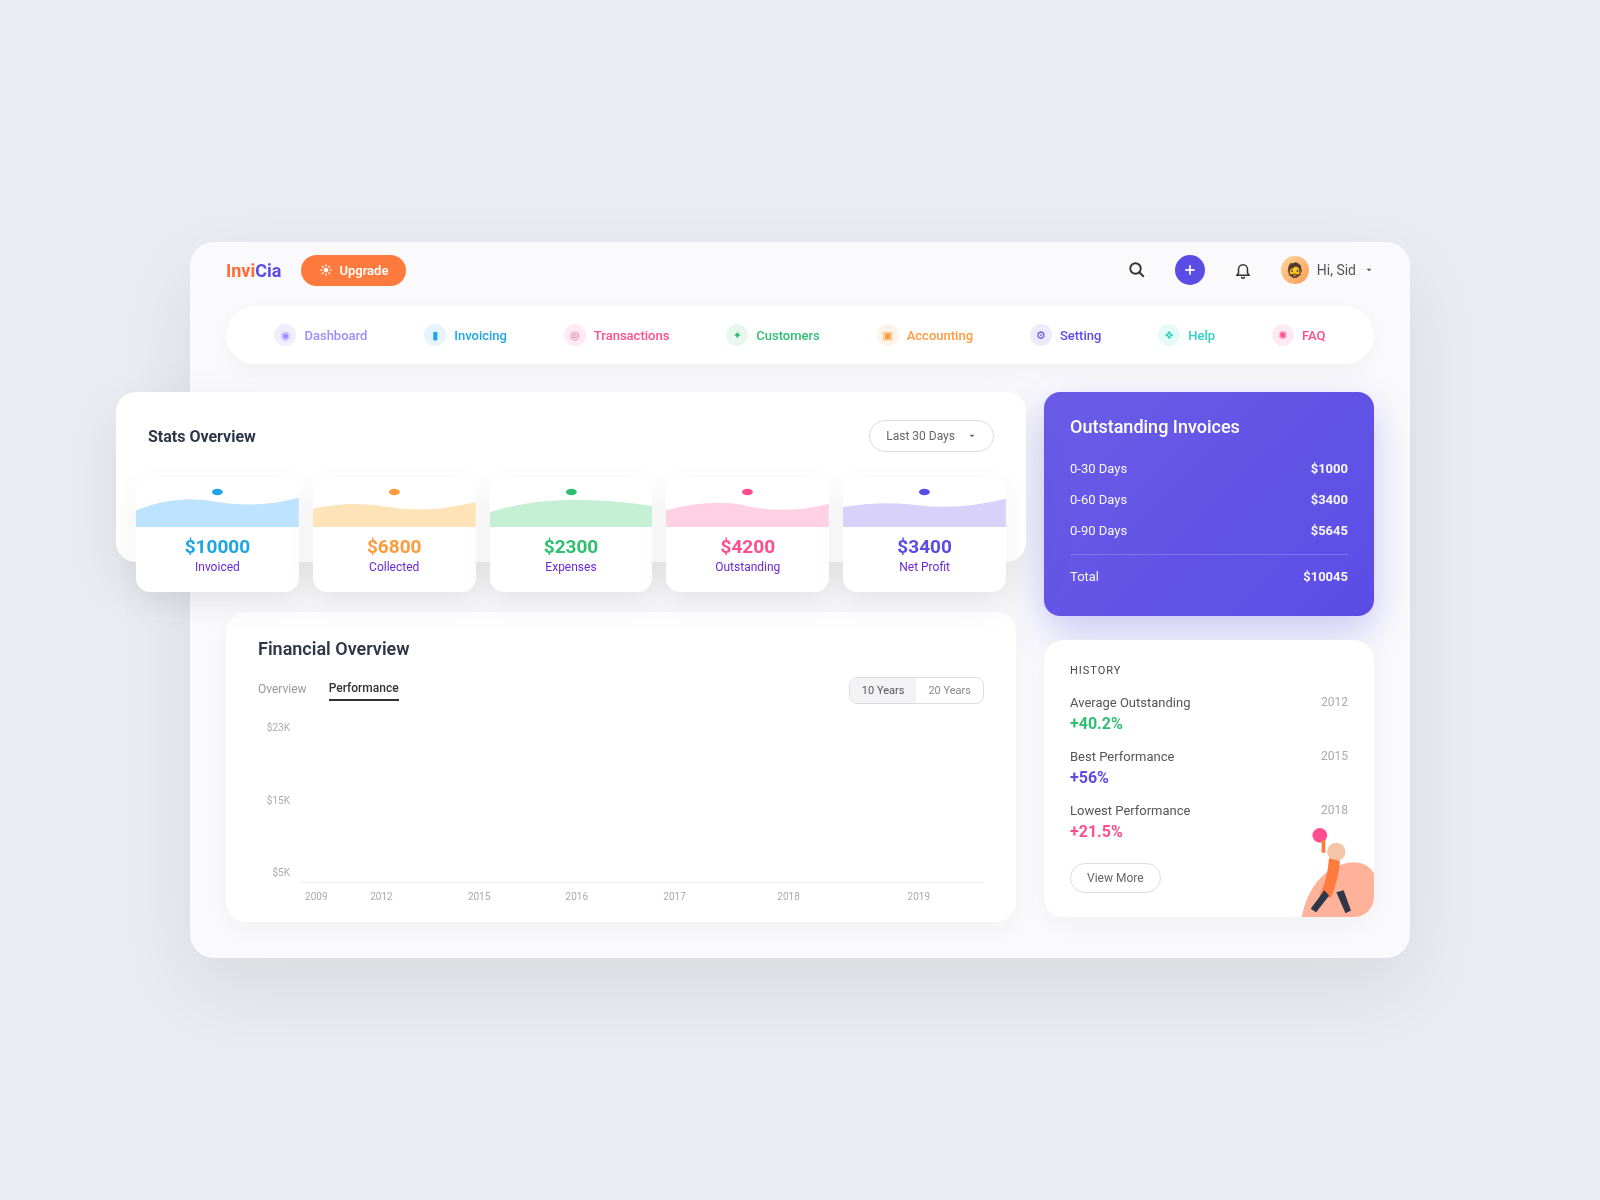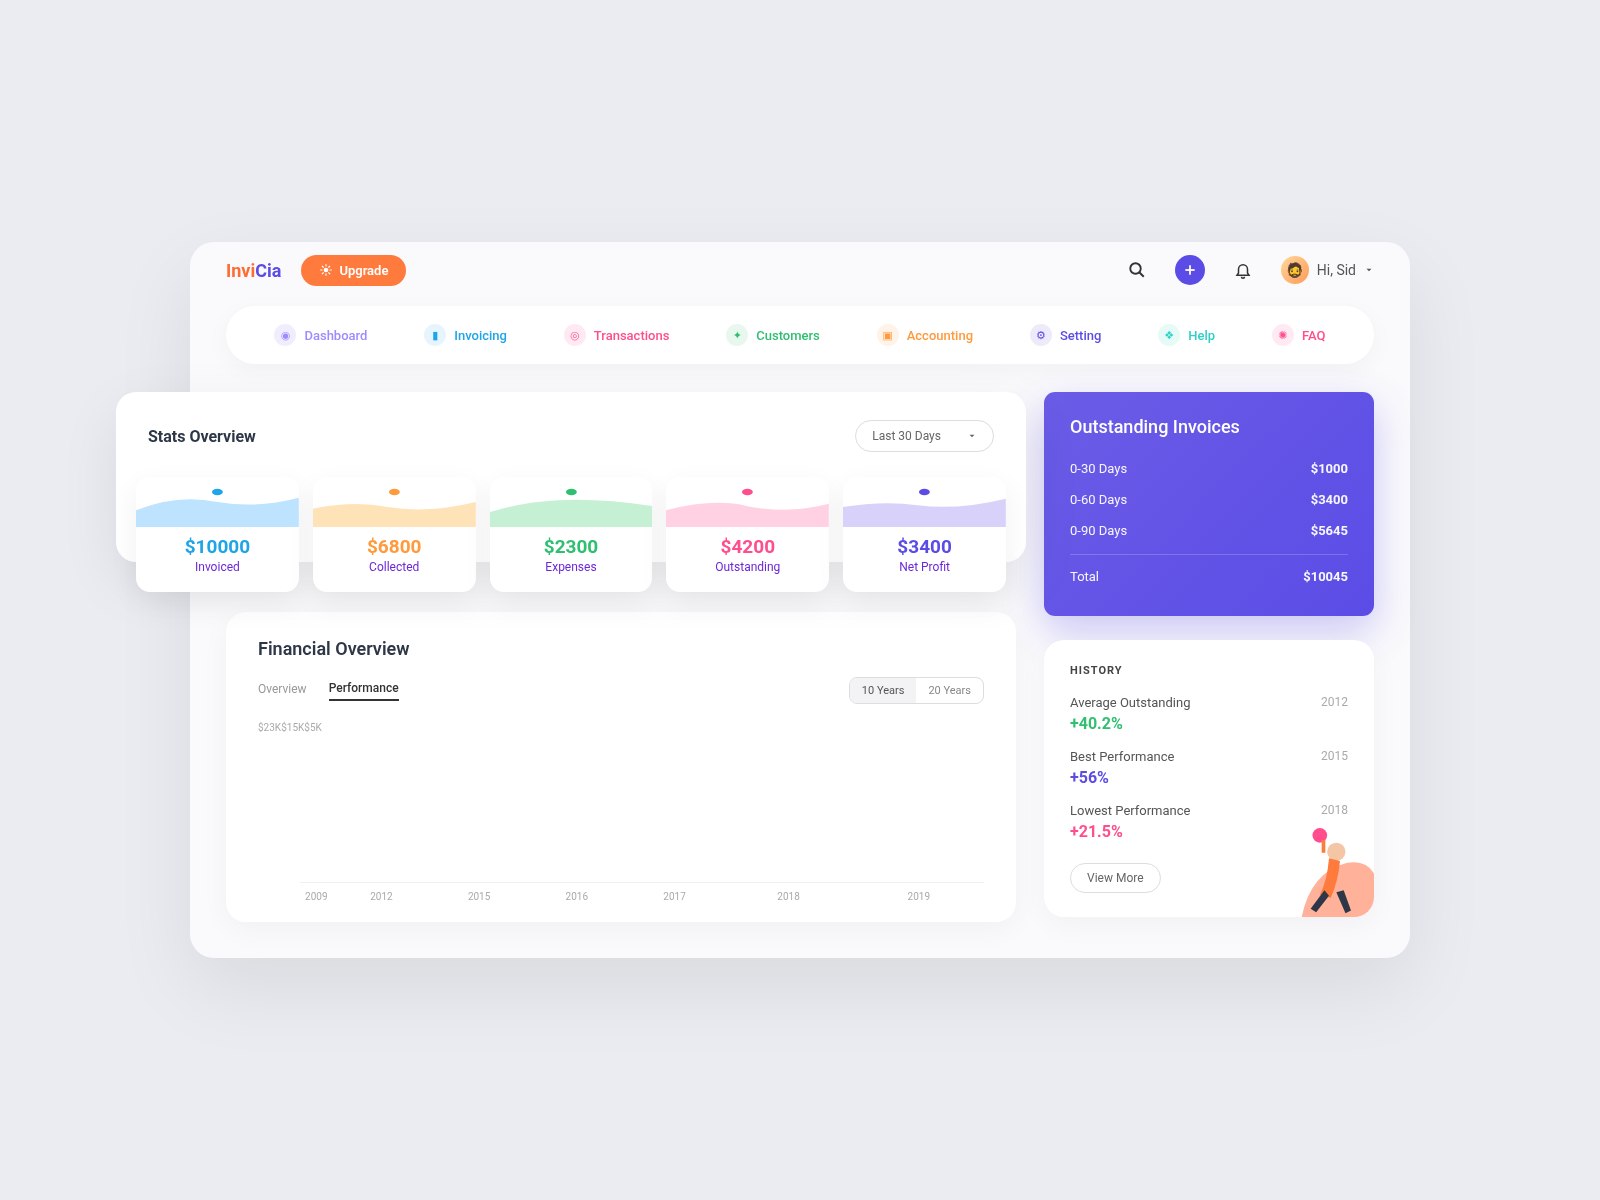--- a/index.html
+++ b/index.html
@@ -17,50 +17,50 @@
 .avatar{width:28px;height:28px;border-radius:50%;background:linear-gradient(135deg,#ffd89b,#ff9a56);display:flex;align-items:center;justify-content:center;font-size:14px}
 .navbar{margin:0 36px;background:#fff;border-radius:40px;box-shadow:0 6px 24px rgba(0,0,0,0.04);padding:18px 40px;display:flex;gap:40px;align-items:center;justify-content:space-around}
 .navitem{display:flex;align-items:center;gap:8px;font-size:13px;font-weight:500;cursor:pointer}
 .navicon{width:22px;height:22px;border-radius:50%;display:flex;align-items:center;justify-content:center;font-size:11px}
 .content{display:flex;gap:28px;padding:28px 36px 0}
 .left{flex:1;position:relative}
 .right{width:330px}
 .statscard{background:#fff;border-radius:20px;padding:28px 32px 110px;margin-left:-110px;margin-right:-10px;box-shadow:0 20px 60px rgba(0,0,0,0.08);position:relative}
 .statshead{display:flex;align-items:center;justify-content:space-between}
 .statshead h2{font-size:16px;font-weight:700;color:#2d3748}
-.dropdown{border:1px solid #ddd;border-radius:20px;padding:8px 16px;font-size:12px;color:#666;display:flex;align-items:center;gap:26px;cursor:pointer;background:#fff}
+.dropdown{border:1px solid #ddd;border-radius:20px;padding:8px 16px;font-size:12px;color:#666;display:flex;align-items:center;gap:12px;cursor:pointer;background:#fff}
 .minis{position:absolute;bottom:-30px;left:20px;right:20px;display:flex;gap:14px}
 .mini{flex:1;background:#fff;border-radius:14px;box-shadow:0 10px 30px rgba(0,0,0,0.06);padding:0 0 18px;text-align:center;overflow:hidden}
 .spark{height:50px;position:relative;margin-bottom:8px;overflow:hidden}
 .spark svg{width:100%;height:100%}
 .mini .val{font-size:19px;font-weight:700;margin-bottom:2px}
 .mini .lbl{font-size:12px;color:#6d28d9}
 .fincard{background:#fff;border-radius:20px;margin-top:50px;padding:26px 32px 20px;box-shadow:0 8px 30px rgba(0,0,0,0.04)}
 .fincard h3{font-size:18px;font-weight:600;color:#2d3748;margin-bottom:18px}
 .tabs{display:flex;align-items:center;gap:22px;margin-bottom:18px}
 .tab{font-size:12px;color:#999;cursor:pointer;padding-bottom:4px}
 .tab.active{color:#333;border-bottom:2px solid #333;font-weight:500}
 .seg{margin-left:auto;display:flex;border:1px solid #ddd;border-radius:8px;overflow:hidden}
 .seg span{padding:6px 12px;font-size:11px;color:#888;cursor:pointer}
 .seg span.on{background:#f3f3f5;color:#555}
 .chart{display:flex;gap:10px;height:180px}
-.yaxis{display:flex;flex-direction:row;justify-content:space-between;font-size:10px;color:#aaa;padding-bottom:24px;text-align:right;width:32px}
+.yaxis{display:flex;flex-direction:column;justify-content:space-between;font-size:10px;color:#aaa;padding-bottom:24px;text-align:right;width:32px}
 .bars{flex:1;display:flex;flex-direction:column}
 .barsrow{flex:1;display:flex;align-items:flex-end;gap:4px;border-bottom:1px solid #f0f0f0;padding-bottom:0}
 .barcol{flex:1;display:flex;flex-direction:column;align-items:center}
 .bar{width:14px;background:#1ea5e8;border-radius:2px 2px 0 0}
 .xaxis{display:flex;font-size:10px;color:#aaa;padding-top:8px}
 .xaxis span{display:block;text-align:center}
-.outcard{background:linear-gradient(135deg,#6b5ce7,#5b4ce6);border-radius:11px;padding:24px 26px;color:#fff;box-shadow:0 15px 40px rgba(91,76,230,0.3)}
+.outcard{background:linear-gradient(135deg,#6b5ce7,#5b4ce6);border-radius:16px;padding:24px 26px;color:#fff;box-shadow:0 15px 40px rgba(91,76,230,0.3)}
 .outcard h3{font-size:18px;font-weight:500;margin-bottom:16px}
 .outrow{display:flex;justify-content:space-between;font-size:13px;padding:8px 0;opacity:0.95}
 .outrow .v{font-weight:700}
 .outtot{border-top:1px solid rgba(255,255,255,0.2);margin-top:8px;padding-top:14px}
 .histcard{background:#fff;border-radius:20px;margin-top:24px;padding:24px 26px;box-shadow:0 8px 30px rgba(0,0,0,0.04);position:relative;overflow:hidden}
-.histcard h4{font-size:11px;font-weight:700;letter-spacing:1px;color:#444;margin-bottom:18px}
+.histcard h4{font-size:11px;font-weight:400;letter-spacing:1px;color:#444;margin-bottom:18px}
 .histrow{display:flex;justify-content:space-between;align-items:flex-start;margin-bottom:16px}
 .histrow .t{font-size:13px;color:#555}
 .histrow .y{font-size:12px;color:#aaa}
 .histrow .p{font-size:16px;font-weight:700;margin-top:4px}
 .viewmore{border:1px solid #ddd;background:#fff;border-radius:18px;padding:7px 16px;font-size:12px;color:#666;cursor:pointer;margin-top:6px}
 .illus{position:absolute;bottom:-10px;right:-10px;width:110px;height:110px}
 </style>
 </head>
 <body>
 

